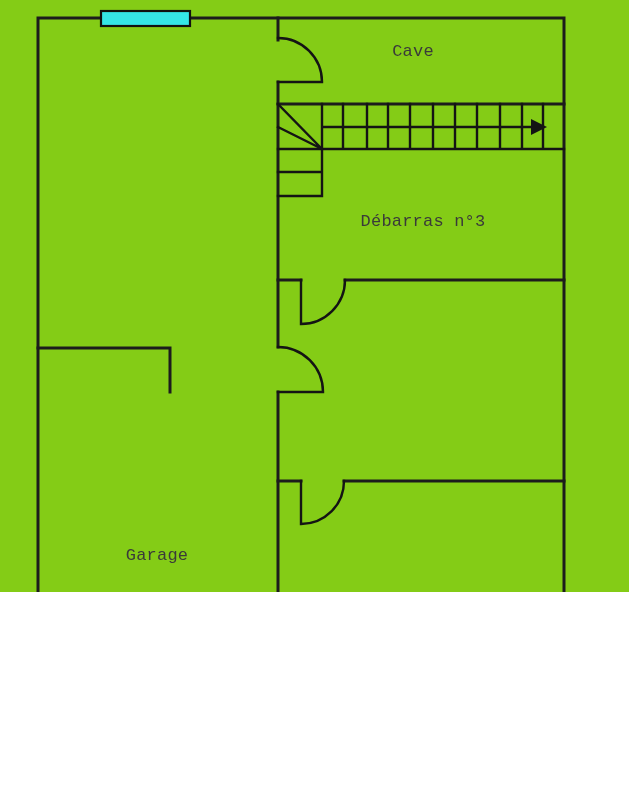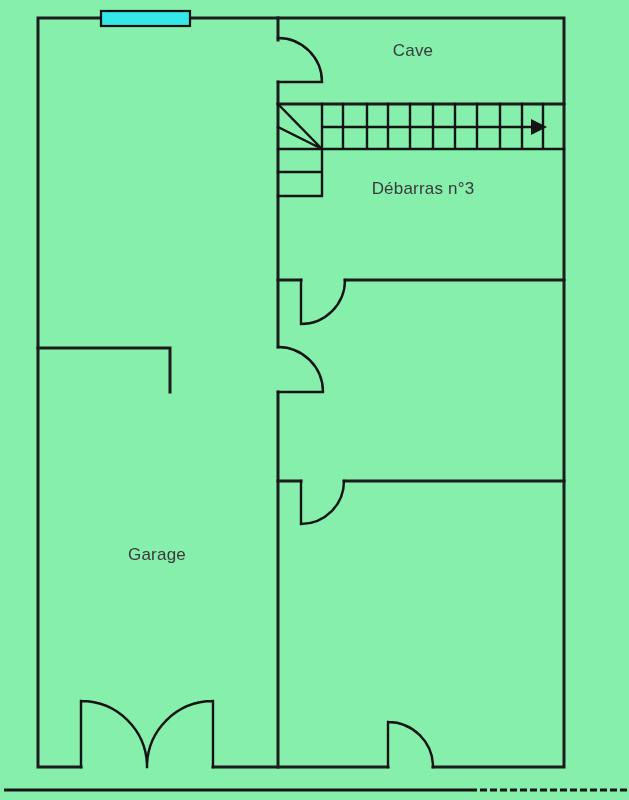--- a/index.html
+++ b/index.html
@@ -3,42 +3,42 @@
 <meta charset="utf-8">
 <style>
   html, body {
     margin: 0;
     padding: 0;
     background: #ffffff;
   }
   .plan-canvas {
     position: relative;
     width: 629px;
-    height: 800px;
-    background: #86efac;
-    font-family: Liberation Sans, sans-serif;
+    height: 592px;
+    background: #84cc16;
+    font-family: Liberation Mono, monospace;
     overflow: hidden;
   }
   .plan-canvas svg {
     position: absolute;
     left: 0;
     top: 0;
   }
   .room-label {
     position: absolute;
     transform: translate(-50%, -50%);
     font-size: 17px;
     letter-spacing: 0.2px;
     color: #3a3a3a;
     white-space: nowrap;
     user-select: none;
   }
   .lbl-cave      { left: 413px; top: 51px;  }
   .lbl-debarras4 { left: 159px; top: 181px; }
-  .lbl-debarras3 { left: 423px; top: 189px; }
+  .lbl-debarras3 { left: 423px; top: 221px; }
   .lbl-debarras2 { left: 446px; top: 380px; }
   .lbl-debarras1 { left: 423px; top: 600px; }
   .lbl-garage    { left: 157px; top: 535px; margin-top: 20px; }
 </style>
 </head>
 <body>
 
 <div class="plan-canvas">
 
   <svg width="629" height="800" viewBox="0 0 629 800">

